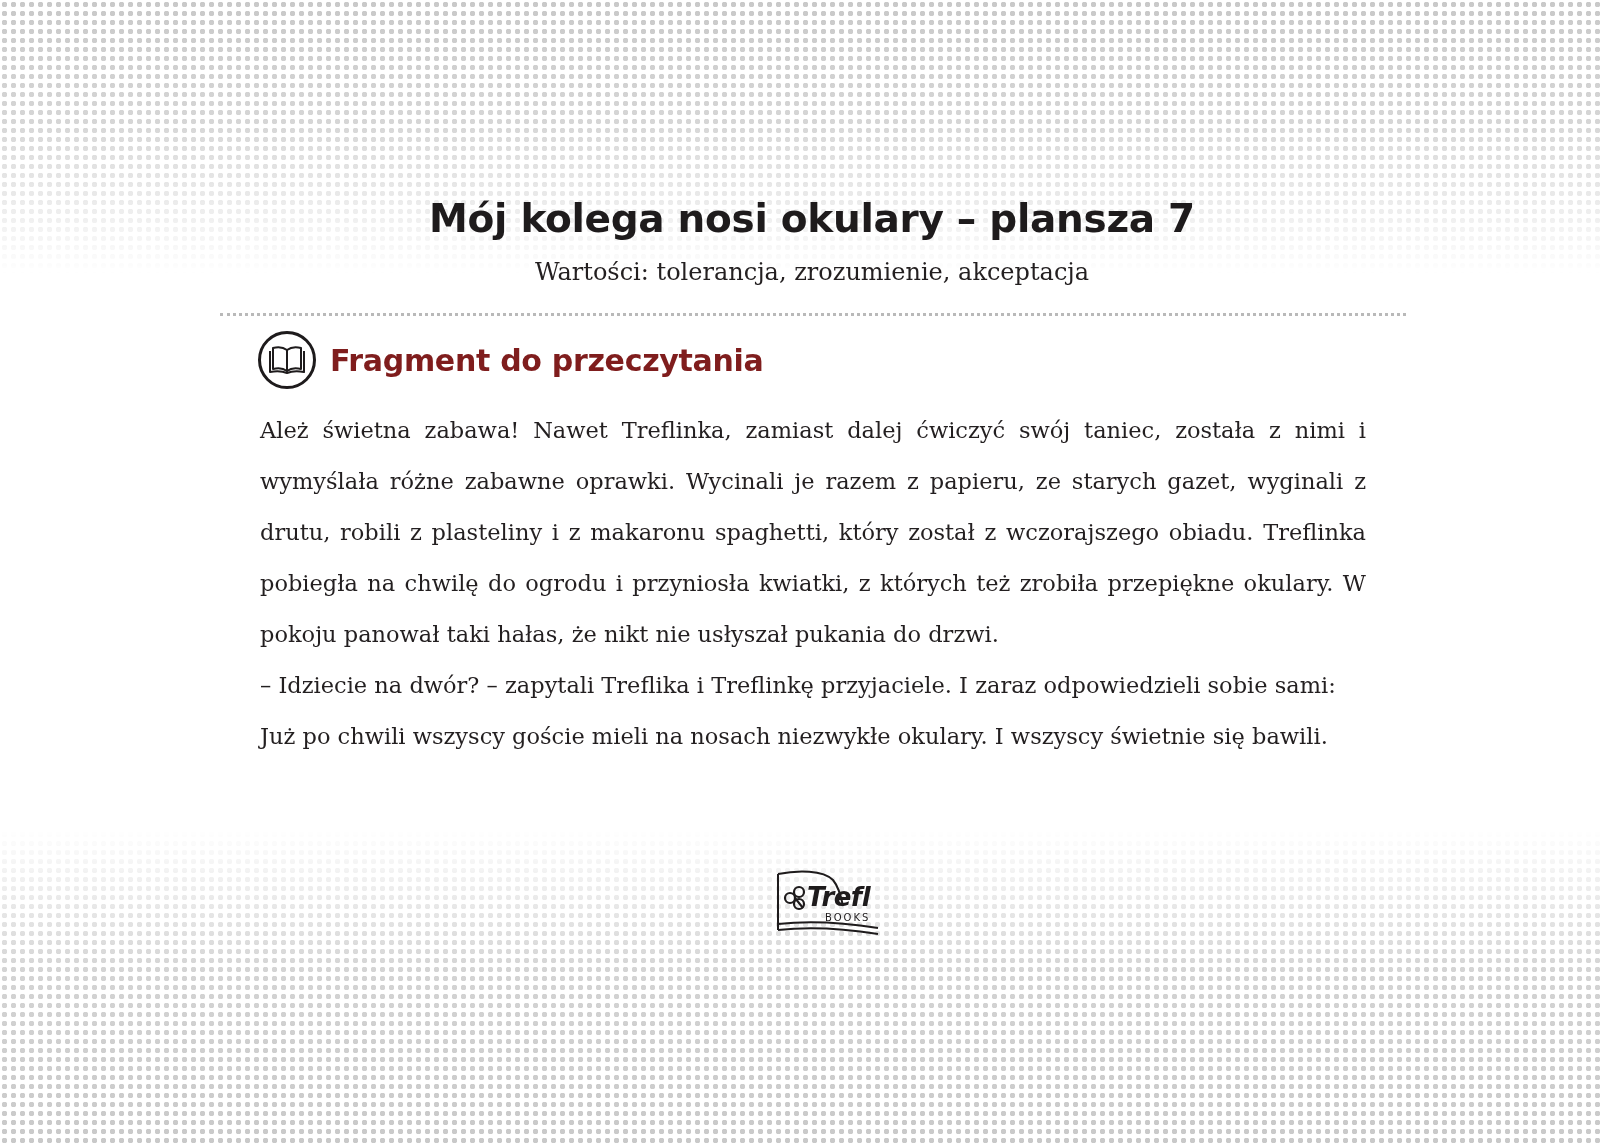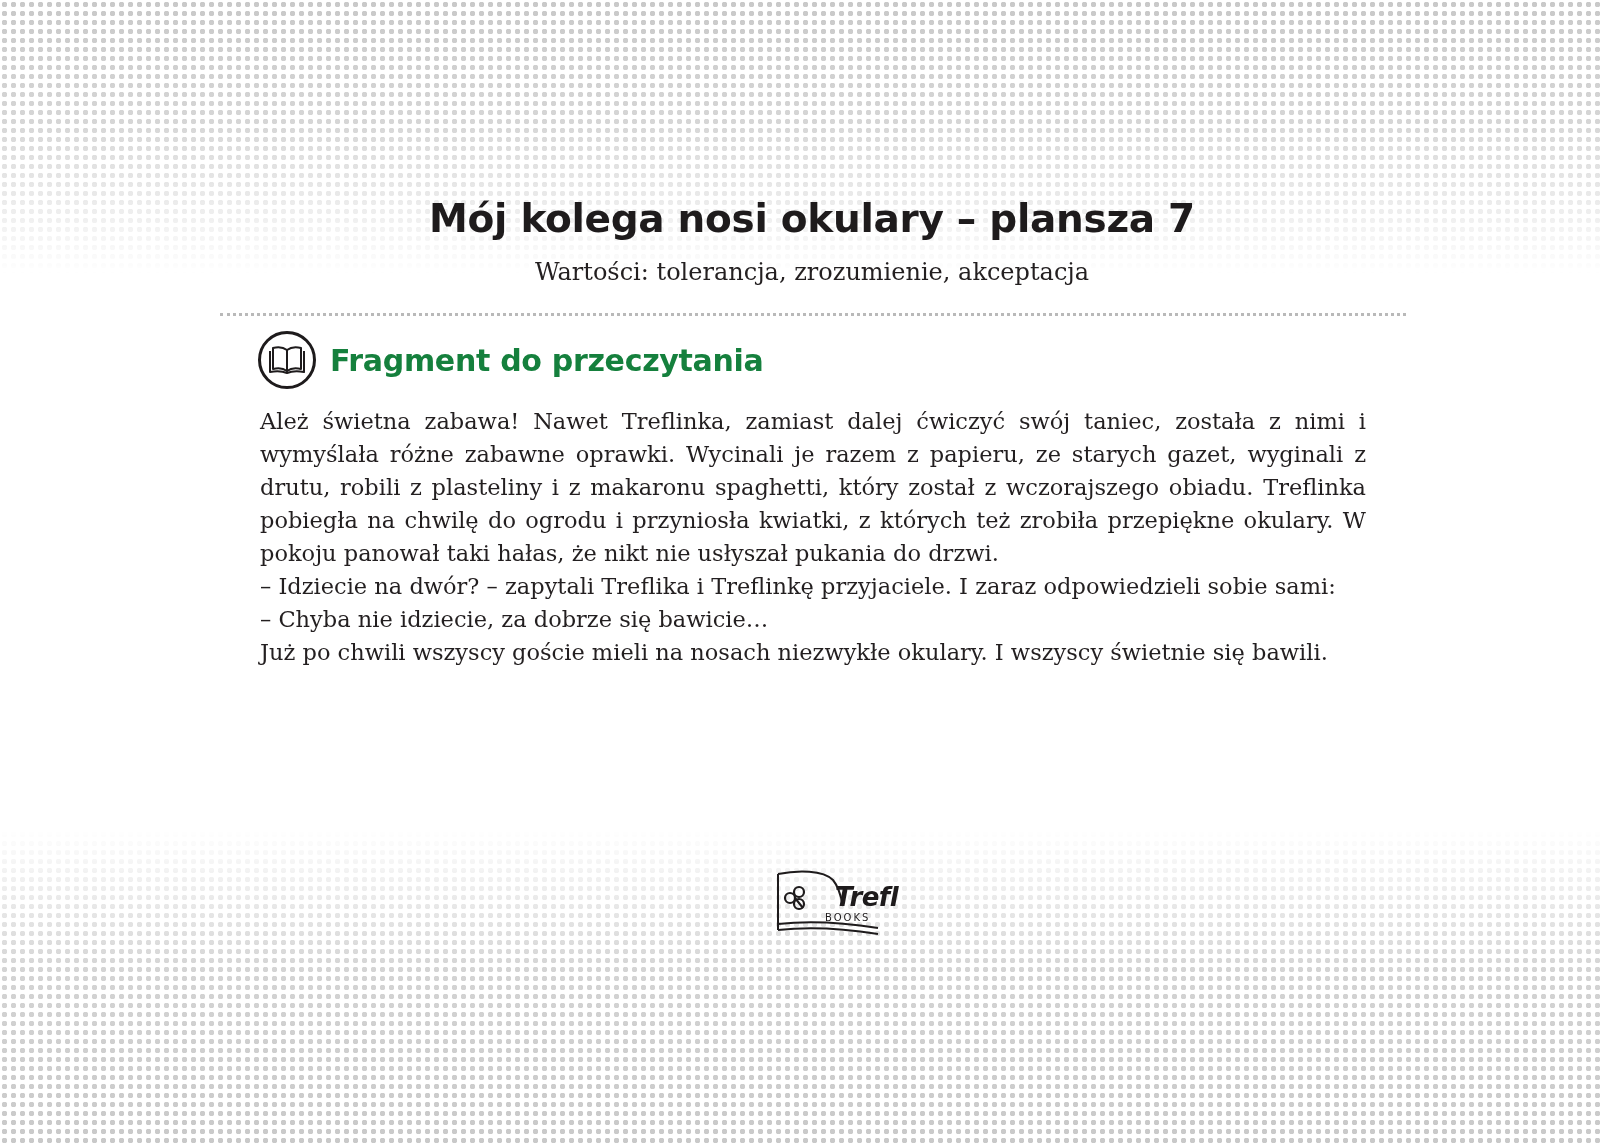--- a/index.html
+++ b/index.html
@@ -44,25 +44,25 @@
       position: absolute; left: 258px; top: 329px; height: 62px;
       display: flex; align-items: center;
     }
     .book-icon {
       width: 58px; height: 58px; border: 3px solid #1e1b1c; border-radius: 50%;
       box-sizing: border-box; display: flex; align-items: center; justify-content: center;
       margin-right: 14px;
     }
     .section-title {
       font-family: "DejaVu Sans", sans-serif; font-weight: bold; font-size: 30px;
-      color: #15803d; letter-spacing: -0.3px;
+      color: #7f1d1d; letter-spacing: -0.3px;
     }
     .body-text {
       position: absolute; left: 260px; top: 405px; width: 1106px;
-      font-family: "DejaVu Serif", serif; font-size: 22.5px; line-height: 33px;
+      font-family: "DejaVu Serif", serif; font-size: 22.5px; line-height: 51px;
       color: #231f20;
     }
     .body-text p { margin: 0; text-align: justify; text-align-last: left; }
     .body-text p.line { text-align: center; }
     .logo {
       position: absolute; left: 773px; top: 866px; width: 110px; height: 76px;
     }
   </style>
 </head>
 <body>
@@ -82,32 +82,31 @@
       <path d="M19 5 C23 2, 29 2, 33 3 L33 24 C29 23, 23 23, 19 26 Z"></path>
       <path d="M2 6 L2 27 C8 26, 14 26, 19 28 C24 26, 30 26, 36 27 L36 6"></path>
     </svg>
   </div>
   <span class="section-title">Fragment do przeczytania</span>
 </div>
 
 <div class="body-text">
   <p>Ależ świetna zabawa! Nawet Treflinka, zamiast dalej ćwiczyć swój taniec, została z nimi i wymyślała różne zabawne oprawki. Wycinali je razem z papieru, ze starych gazet, wyginali z drutu, robili z plasteliny i z makaronu spaghetti, który został z wczorajszego obiadu. Treflinka pobiegła na chwilę do ogrodu i przyniosła kwiatki, z których też zrobiła przepiękne okulary. W pokoju panował taki hałas, że nikt nie usłyszał pukania do drzwi.</p>
   <p class="line">– Idziecie na dwór? – zapytali Treflika i Treflinkę przyjaciele. I zaraz odpowiedzieli sobie sami:</p>
-  <p class="line">– Chyba nie idziecie, za dobrze się bawicie…</p>
   <p class="line">Już po chwili wszyscy goście mieli na nosach niezwykłe okulary. I wszyscy świetnie się bawili.</p>
 </div>
 
 <div class="logo">
   <svg width="110" height="76" viewBox="0 0 110 76">
     <path d="M5 8 C25 4, 50 4, 60 14 C65 20, 68 30, 70 40" fill="none" stroke="#1e1b1c" stroke-width="2"></path>
     <path d="M5 8 L5 64" fill="none" stroke="#1e1b1c" stroke-width="2"></path>
     <path d="M5 58 C40 54, 80 58, 105 62" fill="none" stroke="#1e1b1c" stroke-width="2"></path>
     <path d="M5 64 C40 60, 80 64, 105 68" fill="none" stroke="#1e1b1c" stroke-width="2"></path>
     <g fill="none" stroke="#1e1b1c" stroke-width="2.2">
       <circle cx="17" cy="32" r="5"></circle>
       <circle cx="26" cy="26" r="5"></circle>
       <circle cx="26" cy="38" r="5"></circle>
       <path d="M22 32 L30 42"></path>
     </g>
   </svg>
-  <span style="position:absolute; left:34px; top:16px; font-family:'DejaVu Sans',sans-serif; font-weight:bold; font-style:italic; font-size:26px; color:#1e1b1c; letter-spacing:-0.5px;margin-left:28px;">Trefl</span>
+  <span style="position:absolute; left:34px; top:16px; font-family:'DejaVu Sans',sans-serif; font-weight:bold; font-style:italic; font-size:26px; color:#1e1b1c; letter-spacing:-0.5px;">Trefl</span>
   <span style="position:absolute; left:52px; top:46px; font-family:'DejaVu Sans',sans-serif; font-size:10px; color:#1e1b1c; letter-spacing:2px;">BOOKS</span>
 </div>
 
 </body></html>

